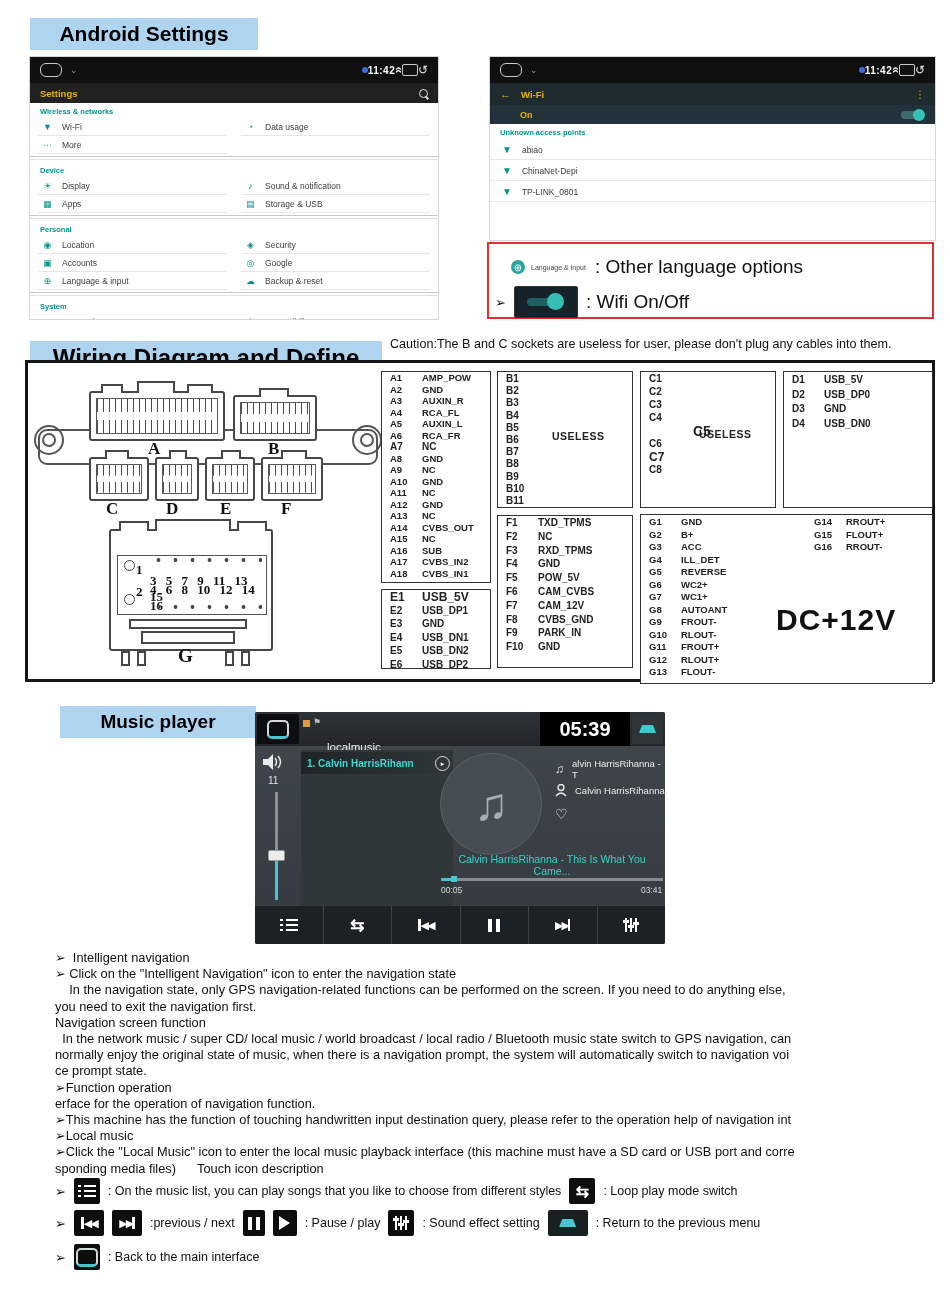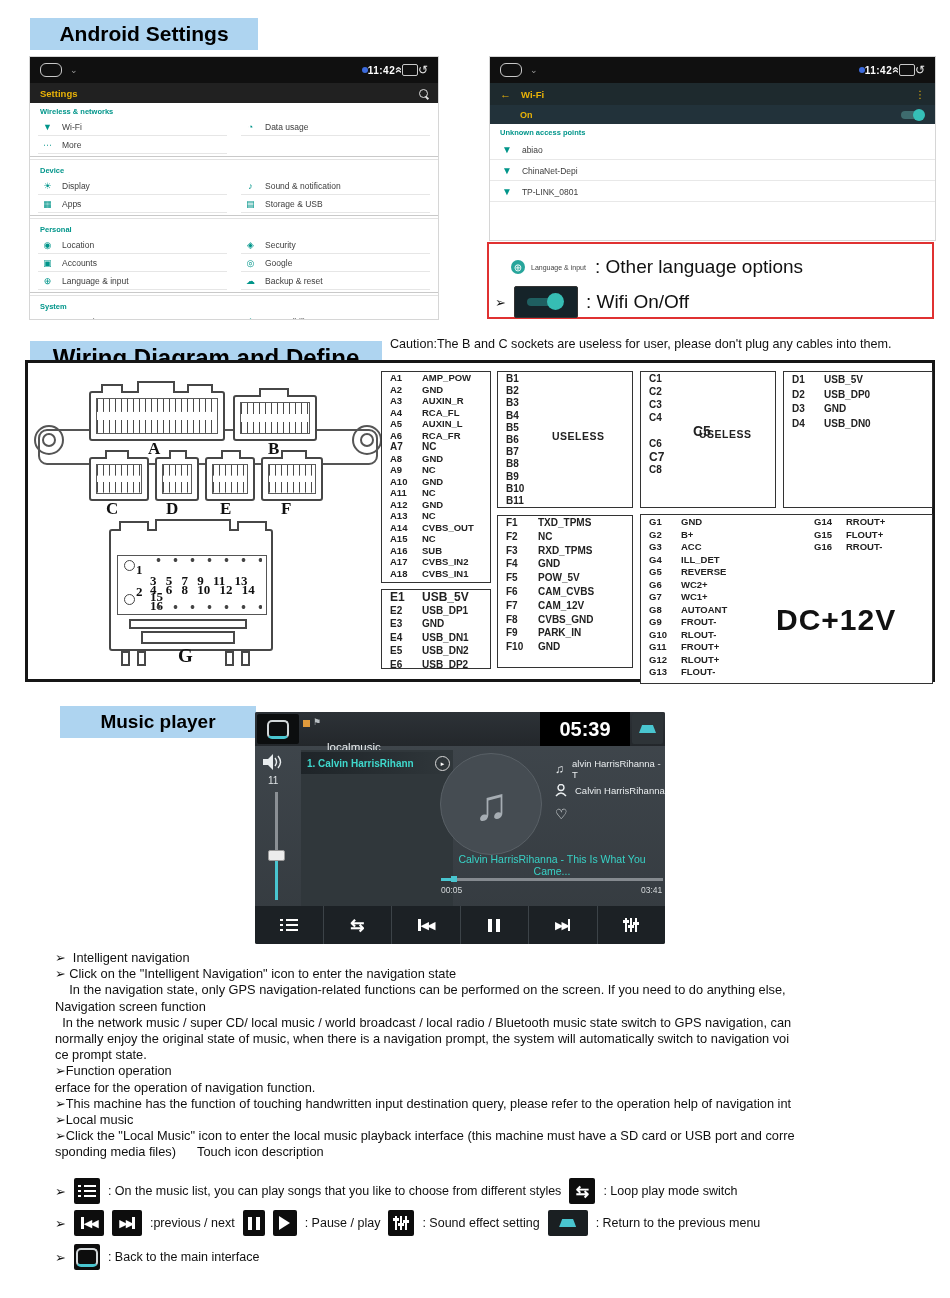--- a/index.html
+++ b/index.html
@@ -735,20 +735,21 @@
             <i style="--k:4px"></i>
           </span>
         </div>
     </div>
   </div>
 
   <div class="abs" style="left:55px;top:950px;width:882px;">
       <div class="instr-line">➢  Intelligent navigation</div>
       <div class="instr-line">➢ Click on the "Intelligent Navigation" icon to enter the navigation state</div>
       <div class="instr-line">    In the navigation state, only GPS navigation-related functions can be performed on the screen. If you need to do anything else,</div>
+      <div class="instr-line">you need to exit the navigation first.</div>
       <div class="instr-line">Navigation screen function</div>
       <div class="instr-line">  In the network music / super CD/ local music / world broadcast / local radio / Bluetooth music state switch to GPS navigation, can</div>
       <div class="instr-line">normally enjoy the original state of music, when there is a navigation prompt, the system will automatically switch to navigation voi</div>
       <div class="instr-line">ce prompt state.</div>
       <div class="instr-line">➢Function operation</div>
       <div class="instr-line">erface for the operation of navigation function.</div>
       <div class="instr-line">➢This machine has the function of touching handwritten input destination query, please refer to the operation help of navigation int</div>
       <div class="instr-line">➢Local music</div>
       <div class="instr-line">➢Click the "Local Music" icon to enter the local music playback interface (this machine must have a SD card or USB port and corre</div>
       <div class="instr-line">sponding media files)      Touch icon description</div>

